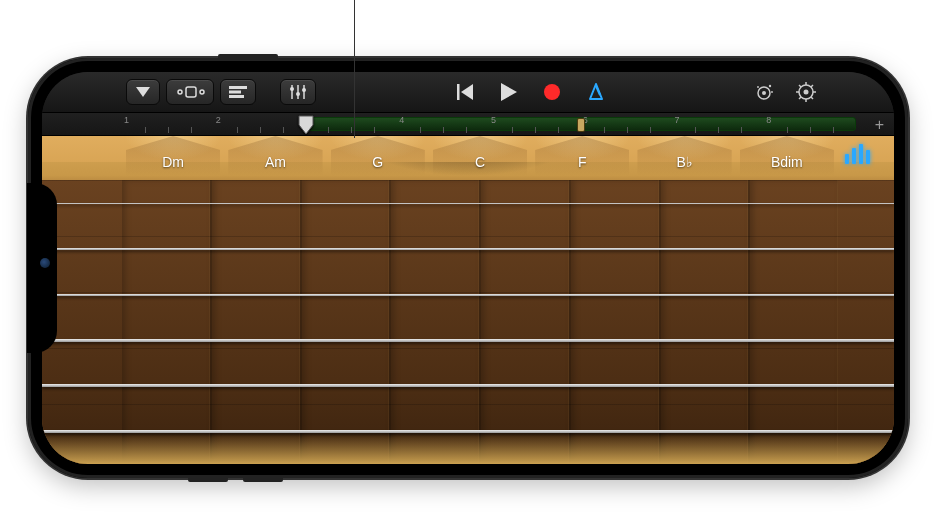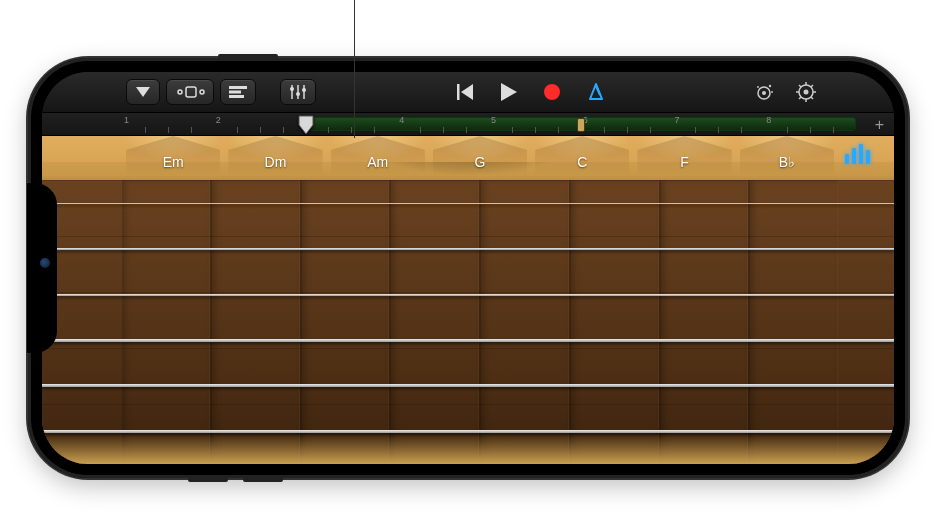--- a/index.html
+++ b/index.html
@@ -347,24 +347,20 @@
         </div>
       <div class="ruler-plus">+</div>
     </div>
 
     <div class="instrument">
       <div class="wood-body"></div>
 
       <div class="chord-row" id="chord-row">
           <div class="chord-tab">
             <div class="arch"></div>
-            <span>Em</span>
-          </div>
-          <div class="chord-tab">
-            <div class="arch"></div>
             <span>Dm</span>
           </div>
           <div class="chord-tab">
             <div class="arch"></div>
             <span>Am</span>
           </div>
           <div class="chord-tab">
             <div class="arch"></div>
             <span>G</span>
           </div>
@@ -372,20 +368,24 @@
             <div class="arch"></div>
             <span>C</span>
           </div>
           <div class="chord-tab">
             <div class="arch"></div>
             <span>F</span>
           </div>
           <div class="chord-tab">
             <div class="arch"></div>
             <span>B♭</span>
+          </div>
+          <div class="chord-tab">
+            <div class="arch"></div>
+            <span>Bdim</span>
           </div>
         </div>
 
       <div class="eq-button">
         <div style="height:10px"></div>
         <div style="height:16px"></div>
         <div style="height:20px"></div>
         <div style="height:14px"></div>
       </div>
 

